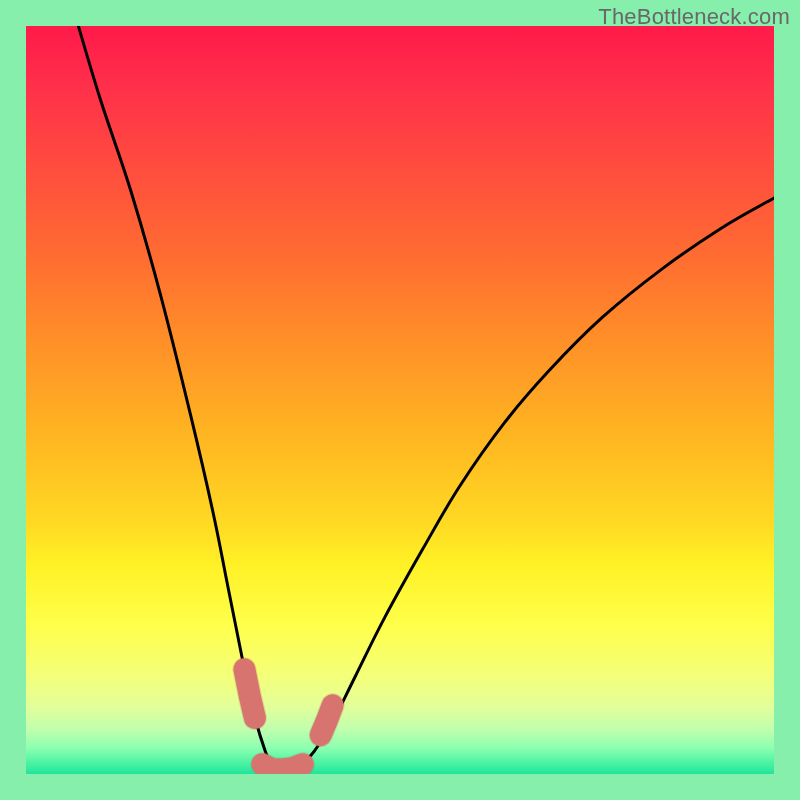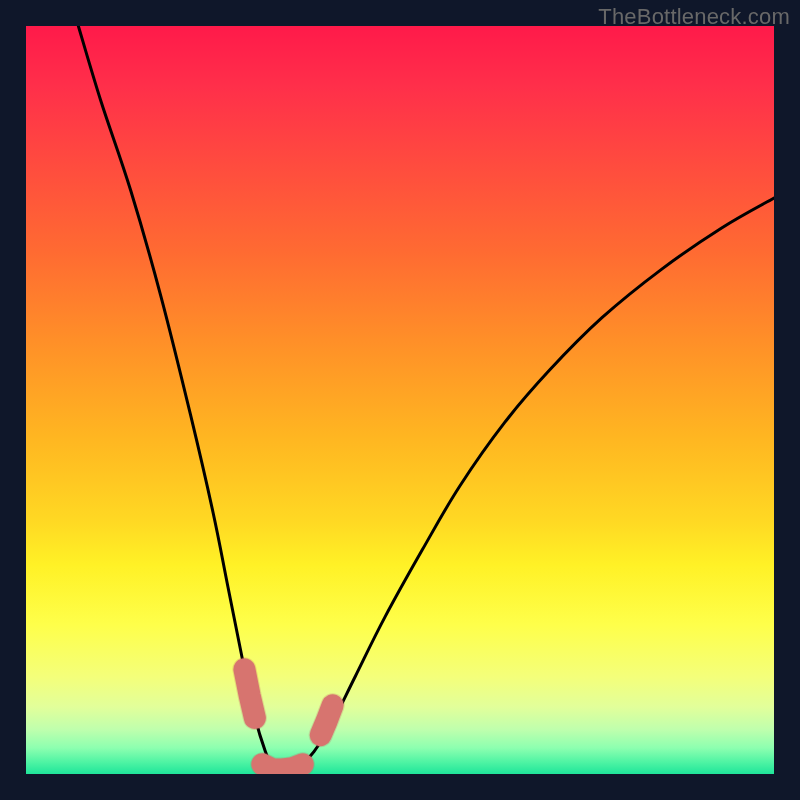--- a/index.html
+++ b/index.html
@@ -7,21 +7,21 @@
     padding: 0;
     width: 800px;
     height: 800px;
     overflow: hidden;
     font-family: Arial, Helvetica, sans-serif;
   }
   .frame {
     position: relative;
     width: 800px;
     height: 800px;
-    background: #0f172a;
+    background: #86efac;
   }
   .watermark {
     position: absolute;
     top: 4px;
     right: 10px;
     color: #686868;
     font-size: 22px;
     font-weight: 400;
     letter-spacing: 0.2px;
     z-index: 5;

